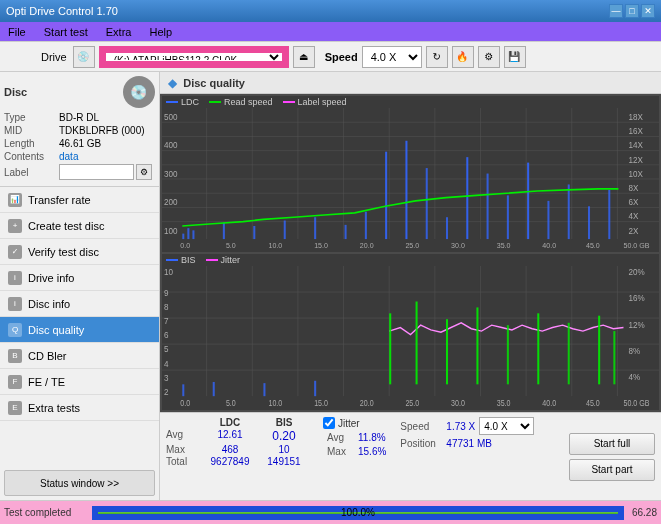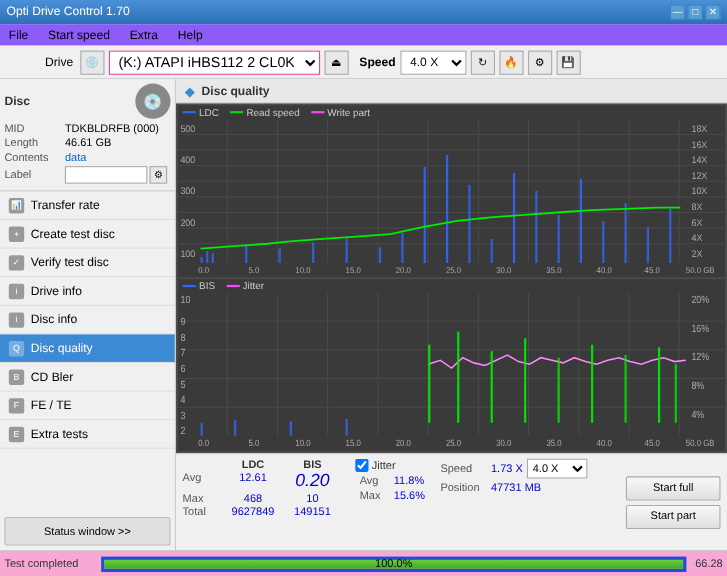--- a/index.html
+++ b/index.html
@@ -68,22 +68,22 @@
       gap: 4px;
     }
     .toolbar-label {
       font-size: 11px;
       font-weight: normal;
       margin-right: 2px;
       margin-left: 37px;
     }
     .drive-select {
       height: 22px;
-      font-size: 13px;
-      border: 1px solid #ec4899;
+      font-size: 10px;
+      border: 7px solid #ec4899;
       background: white;
       padding: 1px 4px;
       min-width: 190px;
     }
     .toolbar-btn {
       height: 22px;
       width: 22px;
       background: #e8e8e8;
       border: 1px solid #aaa;
       cursor: pointer;
@@ -264,21 +264,21 @@
     }
     .status-text {
       font-size: 10px;
       color: #333;
       min-width: 80px;
     }
     .progress-bar-container {
       flex: 1;
       height: 14px;
       background: #ddd;
-      border: 3px solid #1d4ed8;
+      border: 6px solid #1d4ed8;
       position: relative;
     }
     .progress-bar-fill {
       height: 100%;
       background: linear-gradient(to bottom, #66cc44, #44aa22);
     }
     .progress-text {
       position: absolute;
       top: 0;
       left: 0;
@@ -337,21 +337,21 @@
   <span>Opti Drive Control 1.70</span>
   <div class="title-bar-buttons">
     <div class="title-btn">—</div>
     <div class="title-btn">□</div>
     <div class="title-btn">✕</div>
   </div>
 </div>
 
 <div class="menu-bar">
   <span class="menu-item">File</span>
-  <span class="menu-item">Start speed</span>
+  <span class="menu-item">Start test</span>
   <span class="menu-item">Extra</span>
   <span class="menu-item">Help</span>
 </div>
 
 <div class="toolbar">
   <span class="toolbar-label">Drive</span>
   <div class="toolbar-btn">💿</div>
   <select class="drive-select">
     <option>(K:)  ATAPI iHBS112  2 CL0K</option>
   </select>
@@ -369,20 +369,24 @@
 <div class="main-content">
 
   <div class="sidebar">
 
     <div class="disc-panel">
       <div class="disc-header">
         <span class="disc-title">Disc</span>
         <div style="width:32px;height:32px;background:#888;border-radius:50%;display:flex;align-items:center;justify-content:center;font-size:14px;">💿</div>
       </div>
       <div class="disc-row">
+        <span class="disc-key">Type</span>
+        <span class="disc-val">BD-R DL</span>
+      </div>
+      <div class="disc-row">
         <span class="disc-key">MID</span>
         <span class="disc-val">TDKBLDRFB (000)</span>
       </div>
       <div class="disc-row">
         <span class="disc-key">Length</span>
         <span class="disc-val">46.61 GB</span>
       </div>
       <div class="disc-row">
         <span class="disc-key">Contents</span>
         <span class="disc-val-blue">data</span>
@@ -453,21 +457,21 @@
           <div class="legend-item">
               <div style="width:12px;height:2px;background:#3366ff;"></div>
               <span style="font-size:9px;color:#ccc;">LDC</span>
             </div>
           <div class="legend-item">
               <div style="width:12px;height:2px;background:#00dd00;"></div>
               <span style="font-size:9px;color:#ccc;">Read speed</span>
             </div>
           <div class="legend-item">
               <div style="width:12px;height:2px;background:#ff44ff;"></div>
-              <span style="font-size:9px;color:#ccc;">Write part</span>
+              <span style="font-size:9px;color:#ccc;">Label speed</span>
             </div>
         </div>
         <svg width="100%" height="calc(100% - 14px)" viewBox="0 0 490 130" preserveAspectRatio="none" style="display:block;">
 
           <rect width="490" height="130" fill="#3a3a3a"></rect>
 
           <line x1="44" y1="0" x2="44" y2="120" stroke="#555" stroke-width="0.5"></line>
           <line x1="89" y1="0" x2="89" y2="120" stroke="#555" stroke-width="0.5"></line>
           <line x1="134" y1="0" x2="134" y2="120" stroke="#555" stroke-width="0.5"></line>
           <line x1="179" y1="0" x2="179" y2="120" stroke="#555" stroke-width="0.5"></line>
@@ -623,21 +627,21 @@
     <div class="stats-bottom">
 
       <div style="display:flex;flex-direction:column;gap:2px;">
         <div style="display:grid;grid-template-columns:35px 50px 50px;gap:1px 4px;">
           <span style="font-size:10px;color:#333;font-weight:bold;"></span>
           <span style="font-size:10px;color:#333;font-weight:bold;text-align:center;">LDC</span>
           <span style="font-size:10px;color:#333;font-weight:bold;text-align:center;">BIS</span>
 
           <span style="font-size:10px;color:#555;">Avg</span>
           <span style="font-size:10px;color:#0000cc;text-align:center;">12.61</span>
-          <span style="font-size:16px;color:#0000cc;text-align:center;font-style:italic;">0.20</span>
+          <span style="font-size:12px;color:#0000cc;text-align:center;">0.20</span>
 
           <span style="font-size:10px;color:#555;">Max</span>
           <span style="font-size:10px;color:#0000cc;text-align:center;">468</span>
           <span style="font-size:10px;color:#0000cc;text-align:center;">10</span>
 
           <span style="font-size:10px;color:#555;">Total</span>
           <span style="font-size:10px;color:#0000cc;text-align:center;">9627849</span>
           <span style="font-size:10px;color:#0000cc;text-align:center;">149151</span>
         </div>
       </div>

